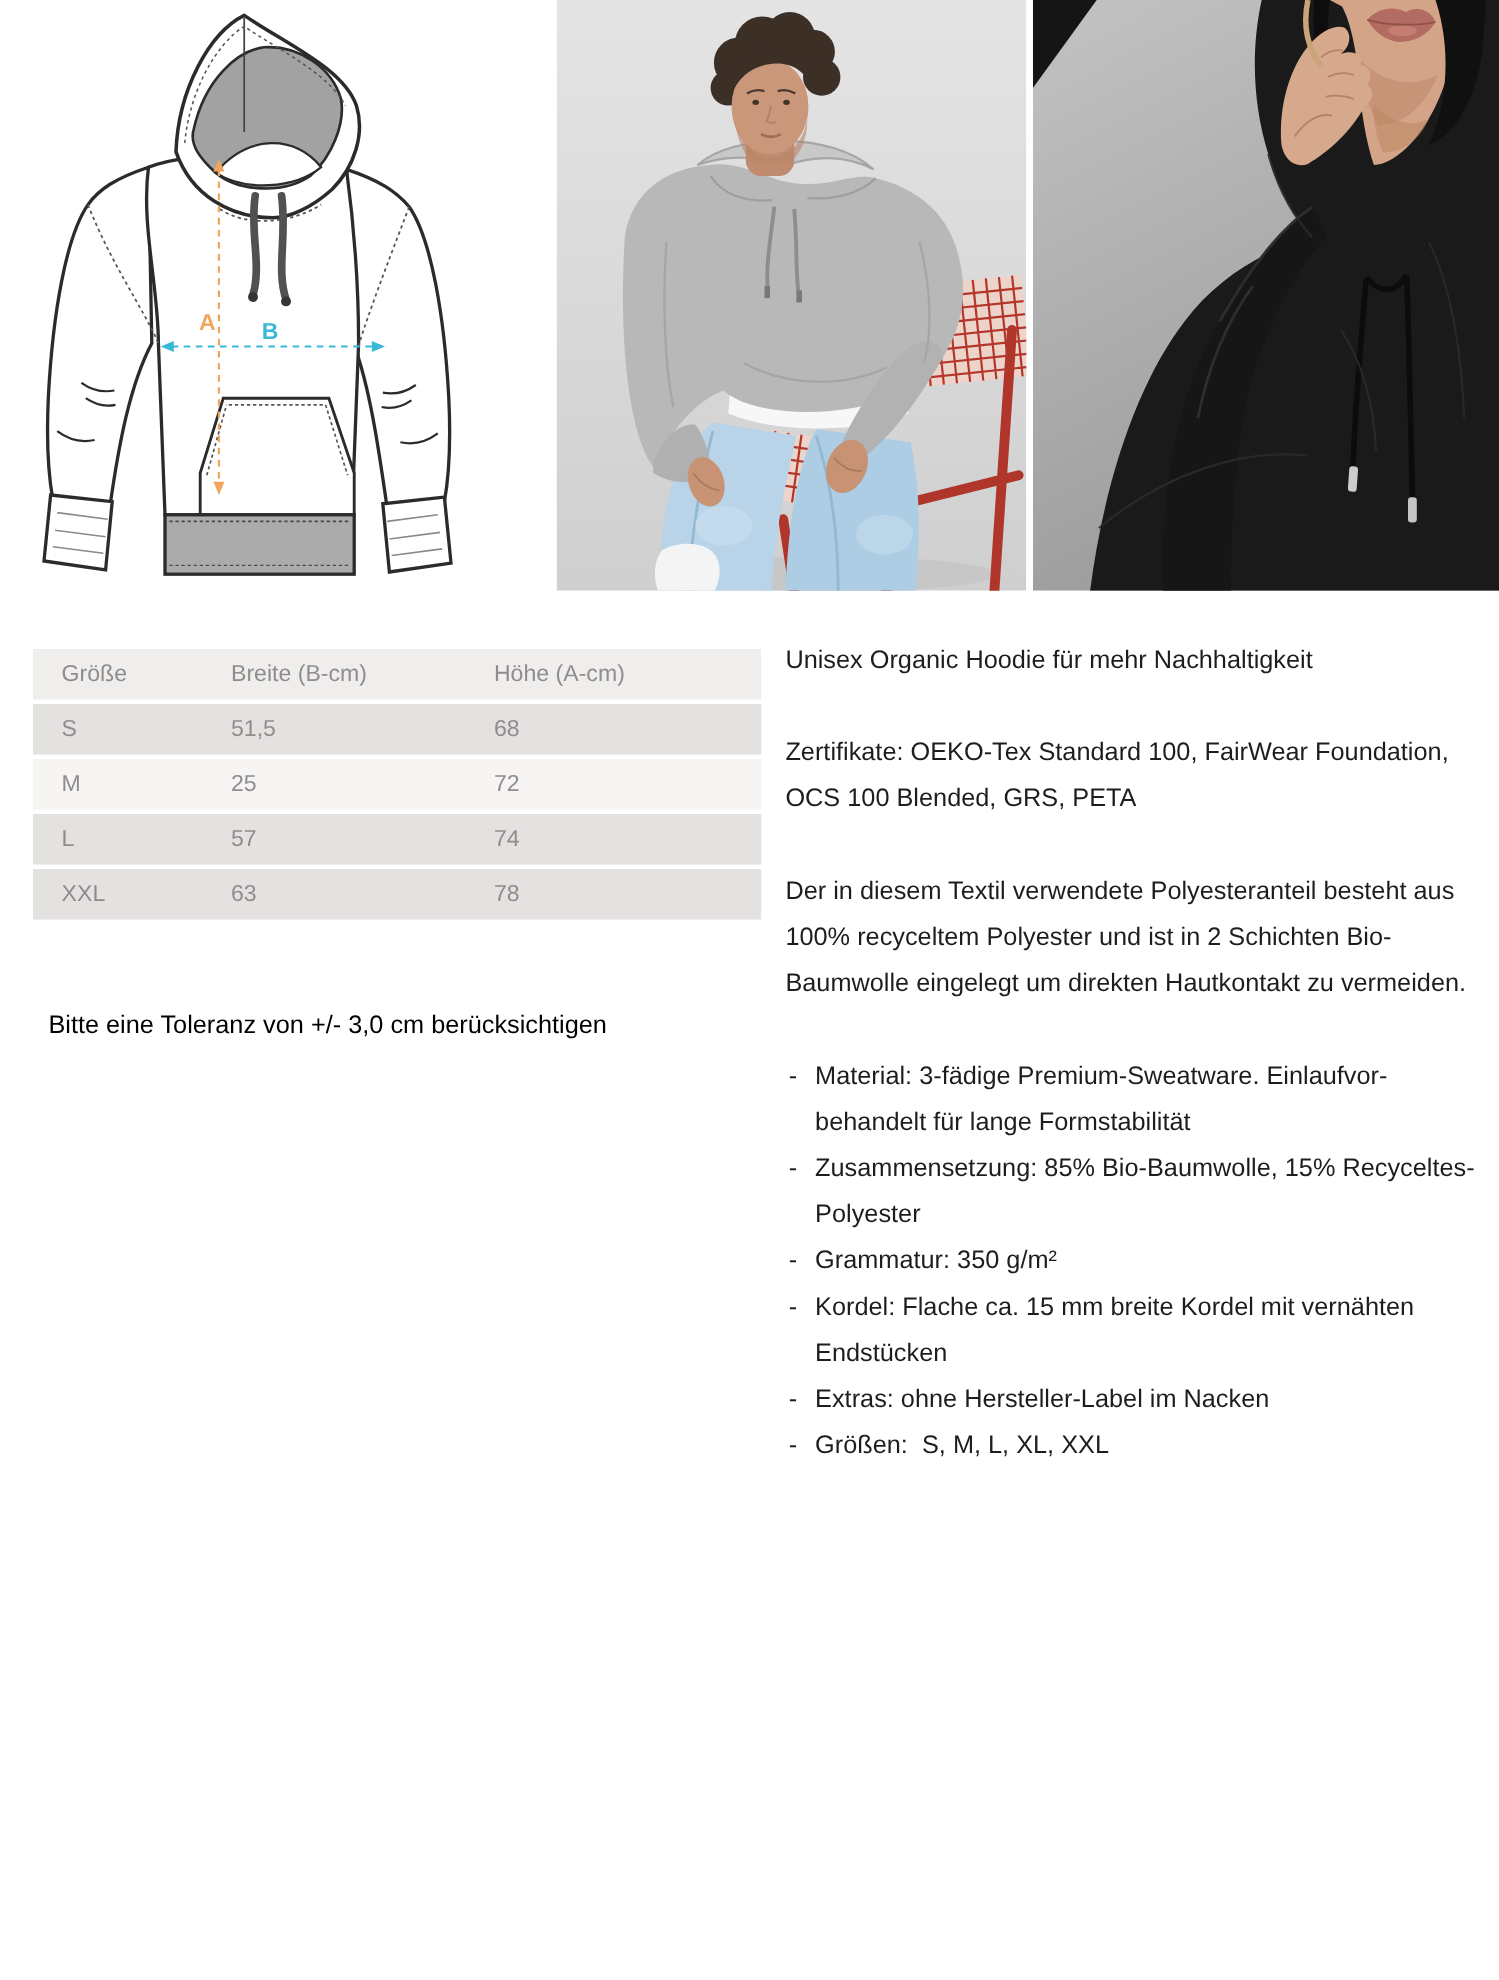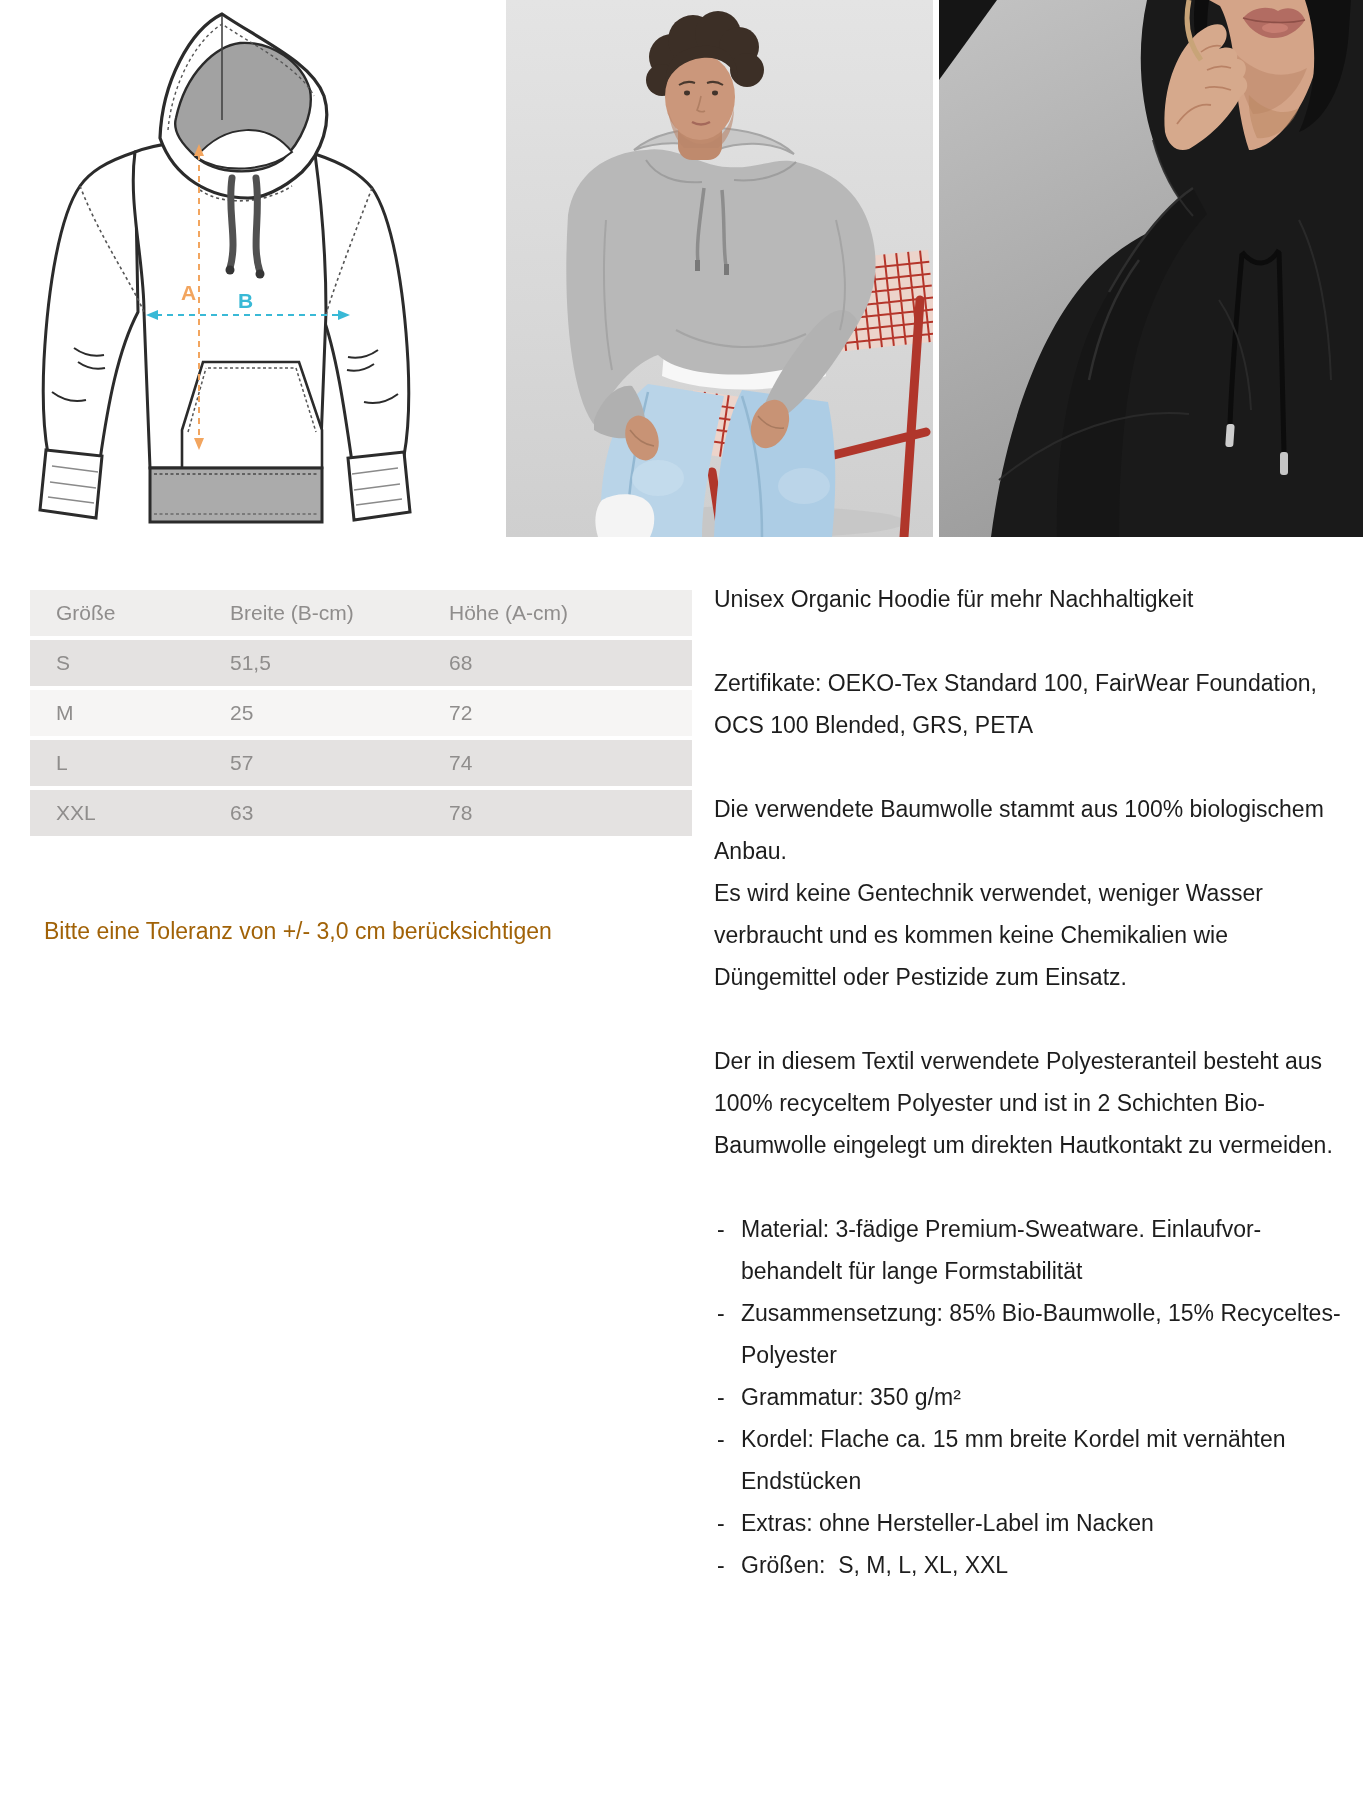--- a/index.html
+++ b/index.html
@@ -12,23 +12,23 @@
   .photo-woman{position:absolute;left:939px;top:0;width:424px;height:537px;}
   .photo-man svg,.photo-woman svg,.drawing-panel svg{display:block;}
 
   
   .size-table{position:absolute;left:30px;top:590px;width:662px;font-size:21px;color:#8f8d8c;}
   .st-row{position:relative;height:46px;margin-bottom:4px;}
   .st-row.head{background:#efeeed;}
   .st-row.shade-a{background:#e4e2e1;}
   .st-row.shade-b{background:#f6f5f4;}
   .st-cell{position:absolute;top:50%;transform:translateY(-50%);white-space:nowrap;}
-  .c1{left:26px;} .c2{left:200px;} .c3{left:419px;}
-
-  .tolerance{position:absolute;left:44px;top:918px;font-size:23px;color:#a16207;}
+  .c1{left:26px;} .c2{left:180px;} .c3{left:419px;}
+
+  .tolerance{position:absolute;left:44px;top:918px;font-size:23px;color:#000000;}
 
   
   .description{position:absolute;left:714px;top:578px;width:636px;font-size:23px;line-height:42px;color:#1d1d1d;}
   .description p{margin:0 0 42px 0;white-space:pre-line;}
   .bullets{list-style:none;margin:0;padding:0;}
   .bullets li{position:relative;padding-left:27px;}
   .bullets .dash{position:absolute;left:3px;top:0;}
 </style>
 </head>
 <body>
@@ -266,22 +266,20 @@
       <span class="st-cell c2">63</span>
       <span class="st-cell c3">78</span>
     </div>
   </div>
 
   <div class="tolerance">Bitte eine Toleranz von +/- 3,0 cm berücksichtigen</div>
 
   <div class="description">
     <p>Unisex Organic Hoodie für mehr Nachhaltigkeit</p>
     <p>Zertifikate: OEKO-Tex Standard 100, FairWear Founda­tion, OCS 100 Blended, GRS, PETA</p>
-    <p>Die verwendete Baumwolle stammt aus 100% biolo­gischem Anbau.
-Es wird keine Gentechnik verwendet, weniger Wasser verbraucht und es kommen keine Chemikalien wie Düngemittel oder Pestizide zum Einsatz.</p>
     <p>Der in diesem Textil verwendete Polyesteranteil be­steht aus 100% recyceltem Polyester und ist in 2 Schichten Bio-Baumwolle eingelegt um direkten Hautkontakt zu vermeiden.</p>
     <ul class="bullets">
       <li><span class="dash">-</span><span>Material: 3-fädige Premium-Sweatware. Einlaufvor­behandelt für lange Formstabilität</span></li>
       <li><span class="dash">-</span><span>Zusammensetzung: 85% Bio-Baumwolle, 15% Recy­celtes-Polyester</span></li>
       <li><span class="dash">-</span><span>Grammatur: 350 g/m²</span></li>
       <li><span class="dash">-</span><span>Kordel: Flache ca. 15 mm breite Kordel mit vernäh­ten Endstücken</span></li>
       <li><span class="dash">-</span><span>Extras: ohne Hersteller-Label im Nacken</span></li>
       <li><span class="dash">-</span><span>Größen:&nbsp; S, M, L, XL, XXL</span></li>
     </ul>
   </div>

